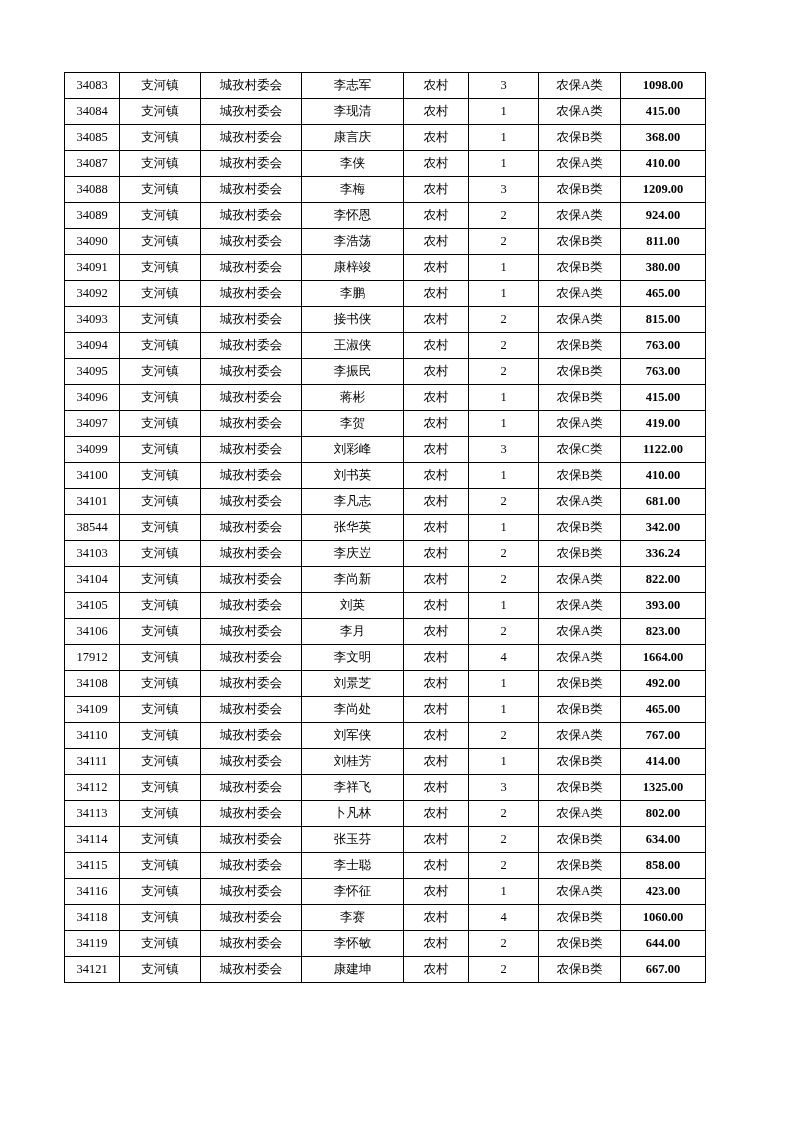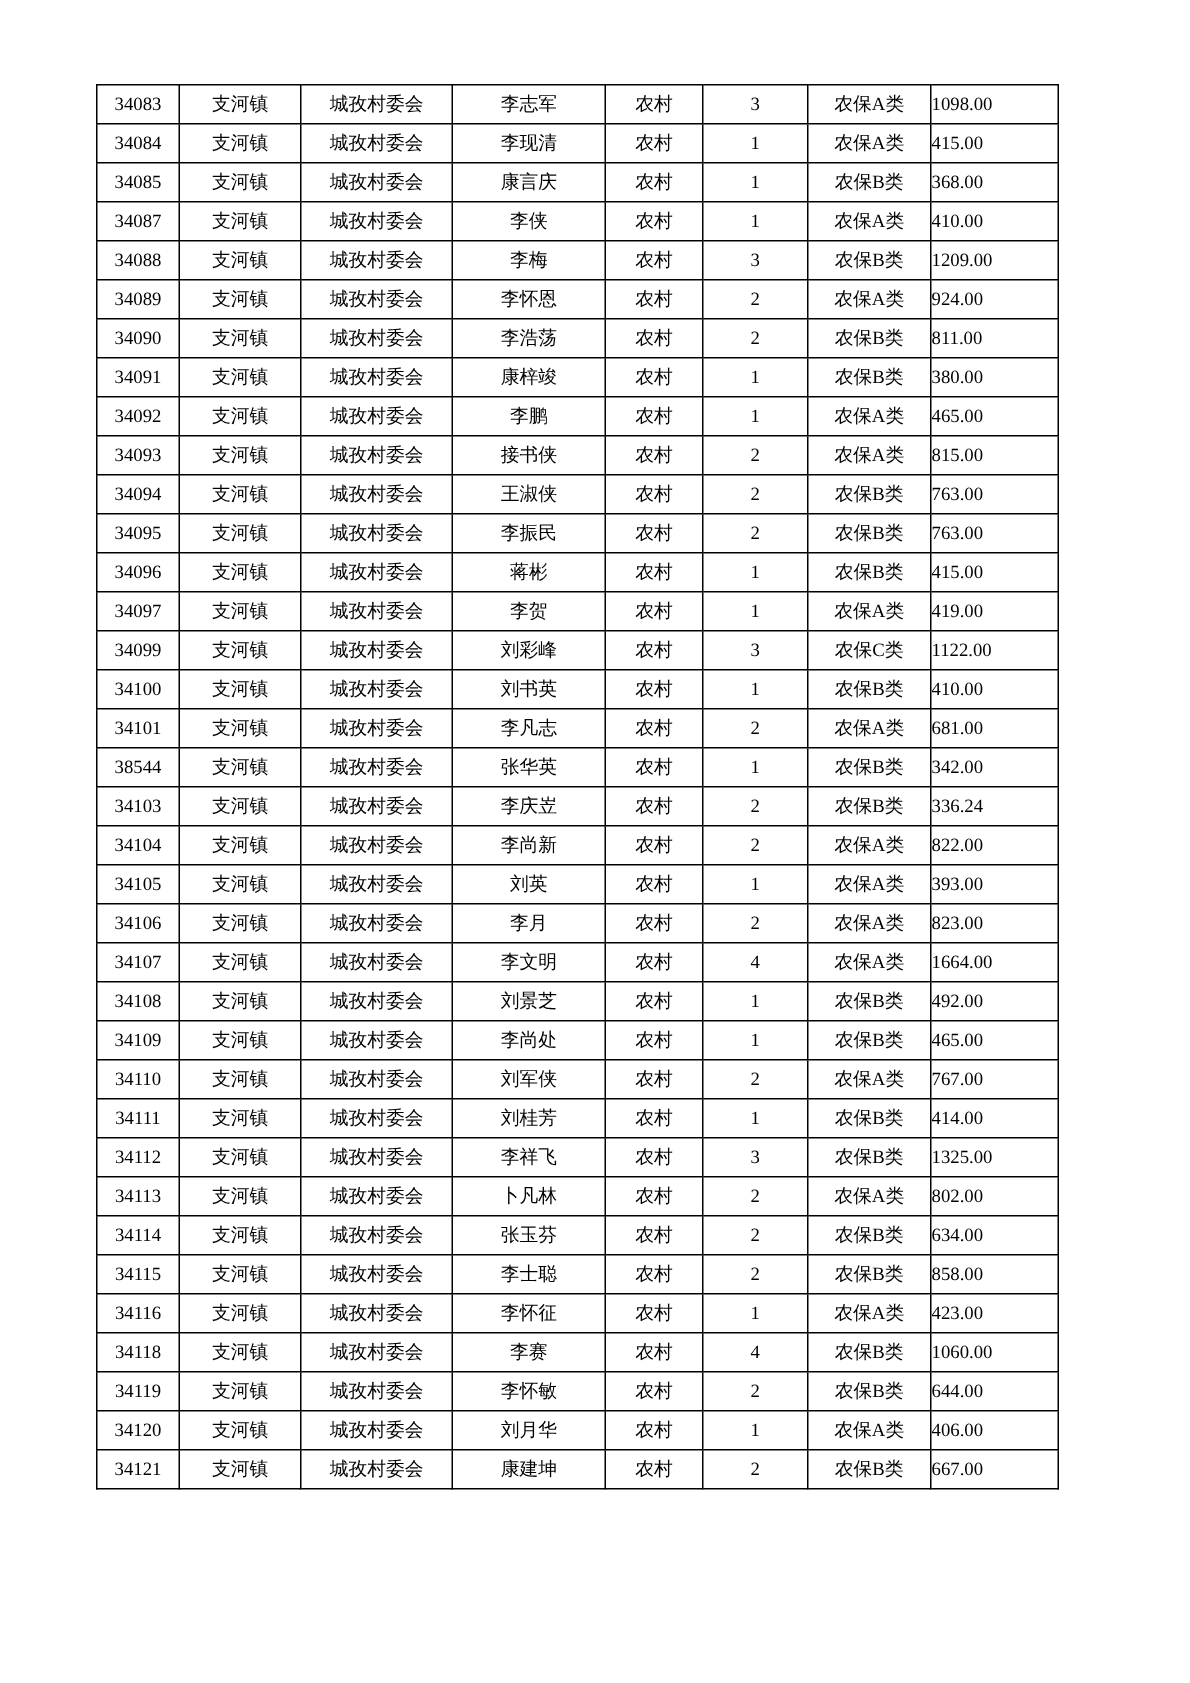--- a/index.html
+++ b/index.html
@@ -9,38 +9,39 @@
     width: 793px;
     height: 1122px;
     background: #ffffff;
     color: #000000;
     font-family: "Liberation Serif", "DejaVu Serif", serif;
     overflow: hidden;
   }
   .data-table {
     position: absolute;
     left: 64px;
-    top: 56px;
+    top: 72px;
     border-collapse: collapse;
     table-layout: fixed;
     width: 641px;
   }
   .data-table td {
     border: 1px solid #000000;
     height: 25px;
     font-size: 12.5px;
     line-height: 25px;
     text-align: center;
     vertical-align: middle;
     padding: 0;
     white-space: nowrap;
     overflow: hidden;
   }
   .data-table td.col-amount {
-    text-align: left;
+    text-align: center;
+    font-weight: bold;
   }
   .data-table col.c-id        { width: 55px; }
   .data-table col.c-town      { width: 81px; }
   .data-table col.c-village   { width: 101px; }
   .data-table col.c-name      { width: 102px; }
   .data-table col.c-residence { width: 65px; }
   .data-table col.c-count     { width: 70px; }
   .data-table col.c-class     { width: 82px; }
   .data-table col.c-amount    { width: 85px; }
 </style>
@@ -274,21 +275,21 @@
           <td class="col-id">34106</td>
           <td class="col-town">支河镇</td>
           <td class="col-village">城孜村委会</td>
           <td class="col-name">李月</td>
           <td class="col-residence">农村</td>
           <td class="col-count">2</td>
           <td class="col-insurance_class">农保A类</td>
           <td class="col-amount">823.00</td>
         </tr>
         <tr>
-          <td class="col-id">34107</td>
+          <td class="col-id">17912</td>
           <td class="col-town">支河镇</td>
           <td class="col-village">城孜村委会</td>
           <td class="col-name">李文明</td>
           <td class="col-residence">农村</td>
           <td class="col-count">4</td>
           <td class="col-insurance_class">农保A类</td>
           <td class="col-amount">1664.00</td>
         </tr>
         <tr>
           <td class="col-id">34108</td>
@@ -392,30 +393,20 @@
         </tr>
         <tr>
           <td class="col-id">34119</td>
           <td class="col-town">支河镇</td>
           <td class="col-village">城孜村委会</td>
           <td class="col-name">李怀敏</td>
           <td class="col-residence">农村</td>
           <td class="col-count">2</td>
           <td class="col-insurance_class">农保B类</td>
           <td class="col-amount">644.00</td>
-        </tr>
-        <tr>
-          <td class="col-id">34120</td>
-          <td class="col-town">支河镇</td>
-          <td class="col-village">城孜村委会</td>
-          <td class="col-name">刘月华</td>
-          <td class="col-residence">农村</td>
-          <td class="col-count">1</td>
-          <td class="col-insurance_class">农保A类</td>
-          <td class="col-amount">406.00</td>
         </tr>
         <tr>
           <td class="col-id">34121</td>
           <td class="col-town">支河镇</td>
           <td class="col-village">城孜村委会</td>
           <td class="col-name">康建坤</td>
           <td class="col-residence">农村</td>
           <td class="col-count">2</td>
           <td class="col-insurance_class">农保B类</td>
           <td class="col-amount">667.00</td>

